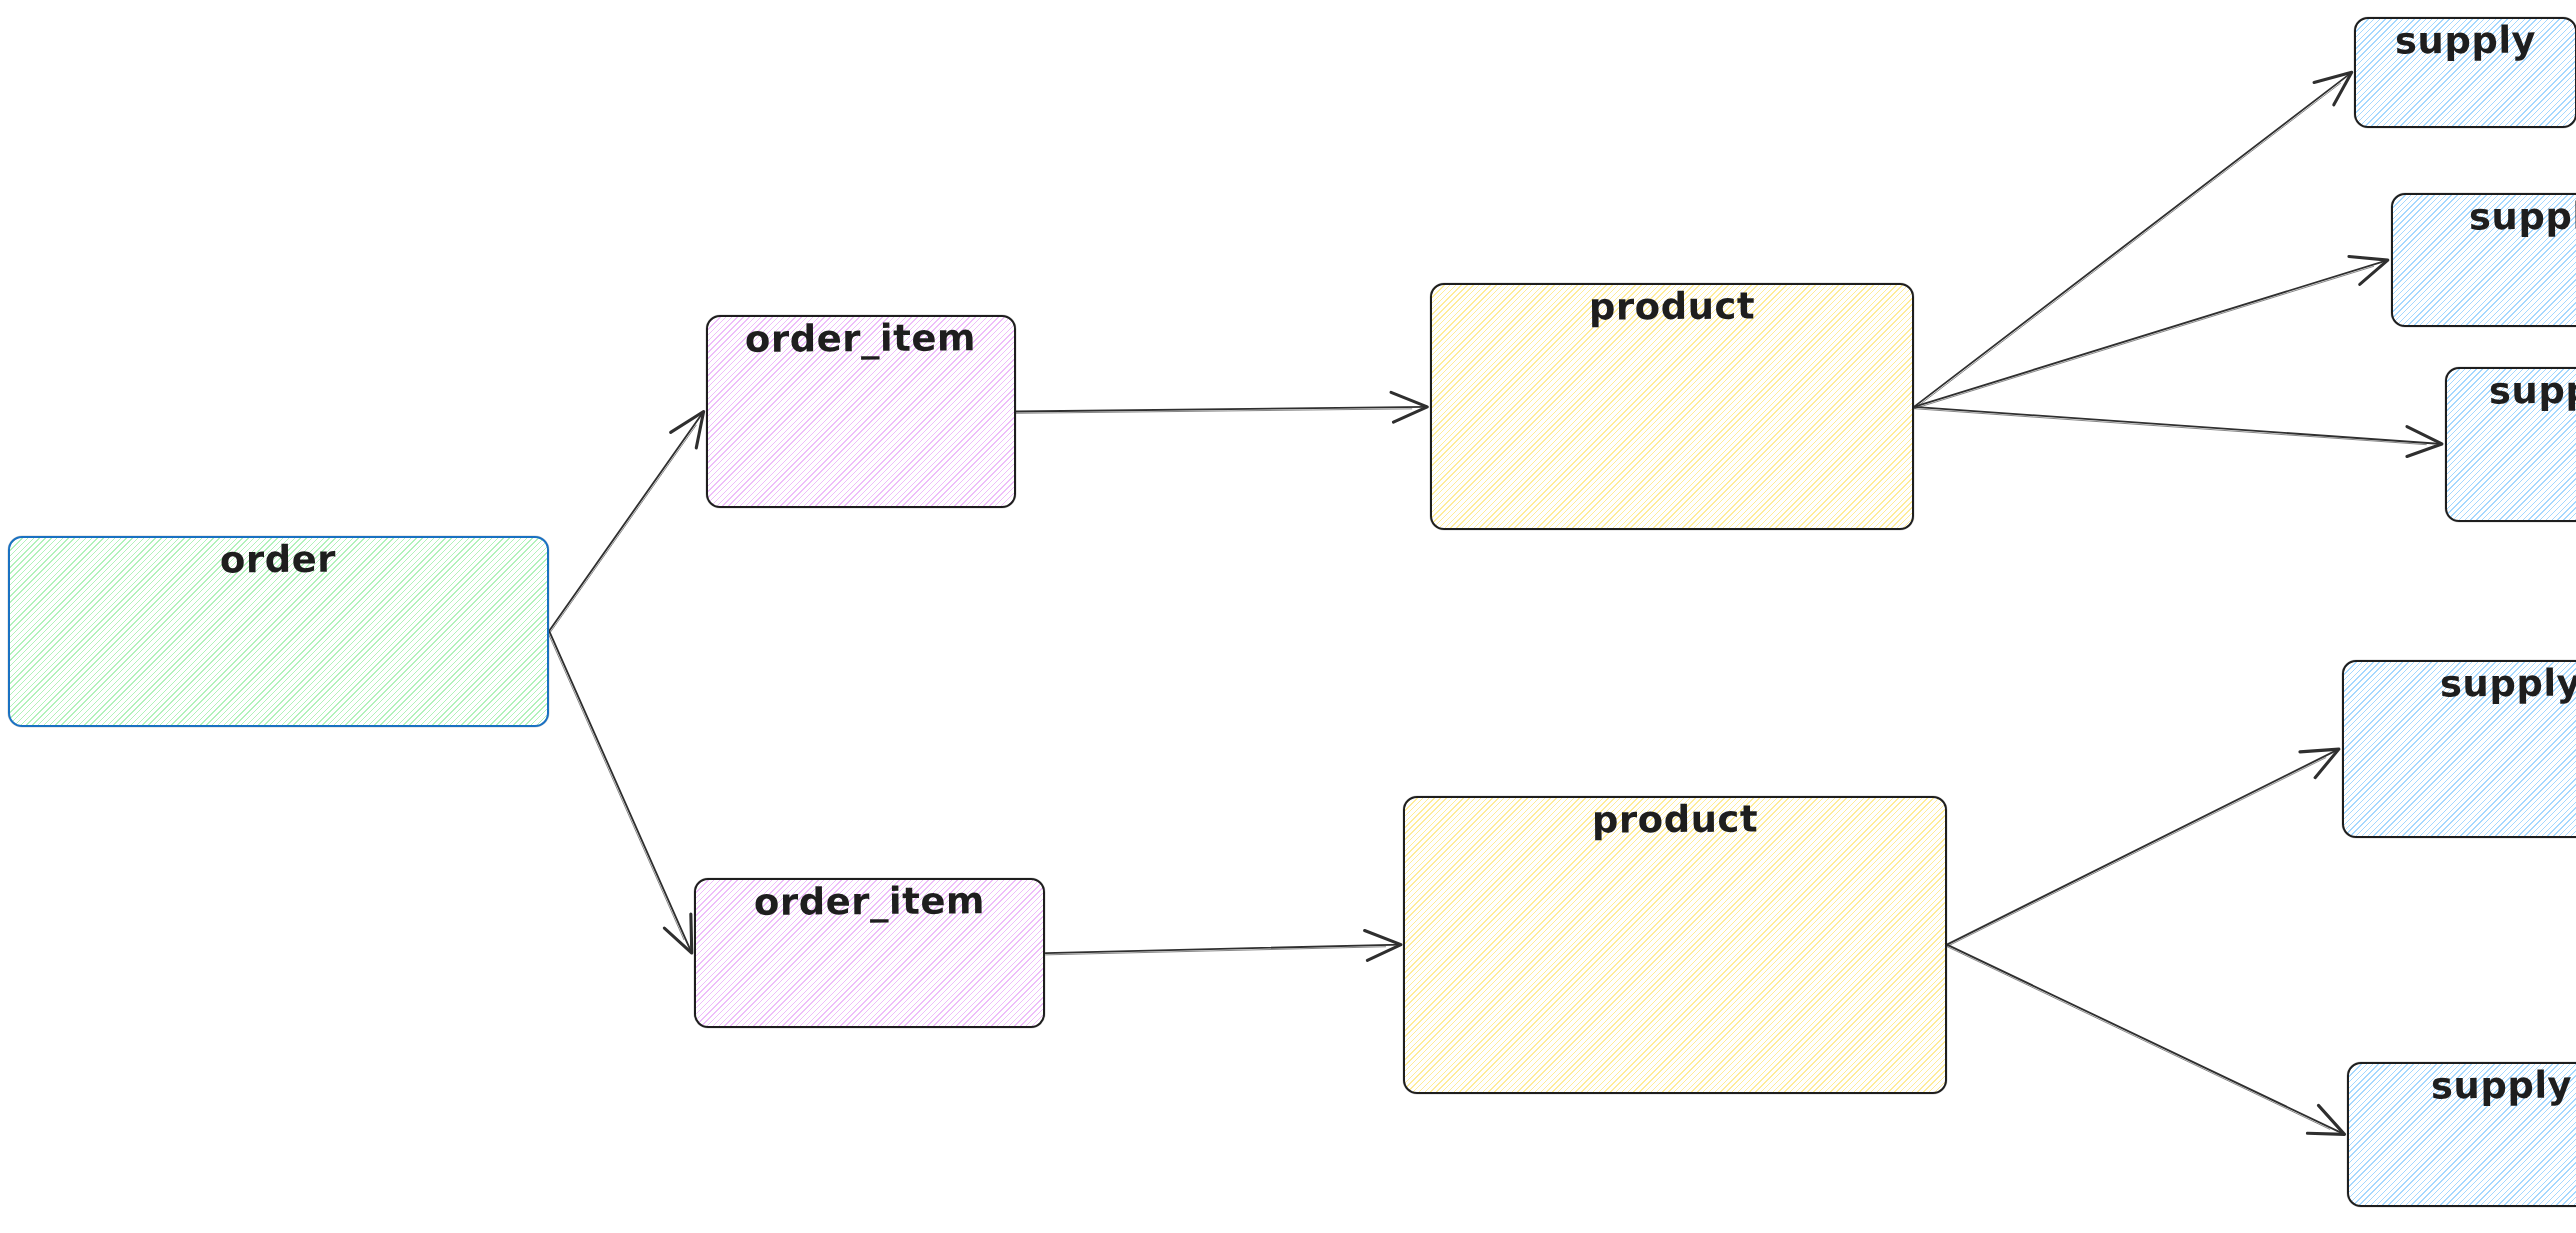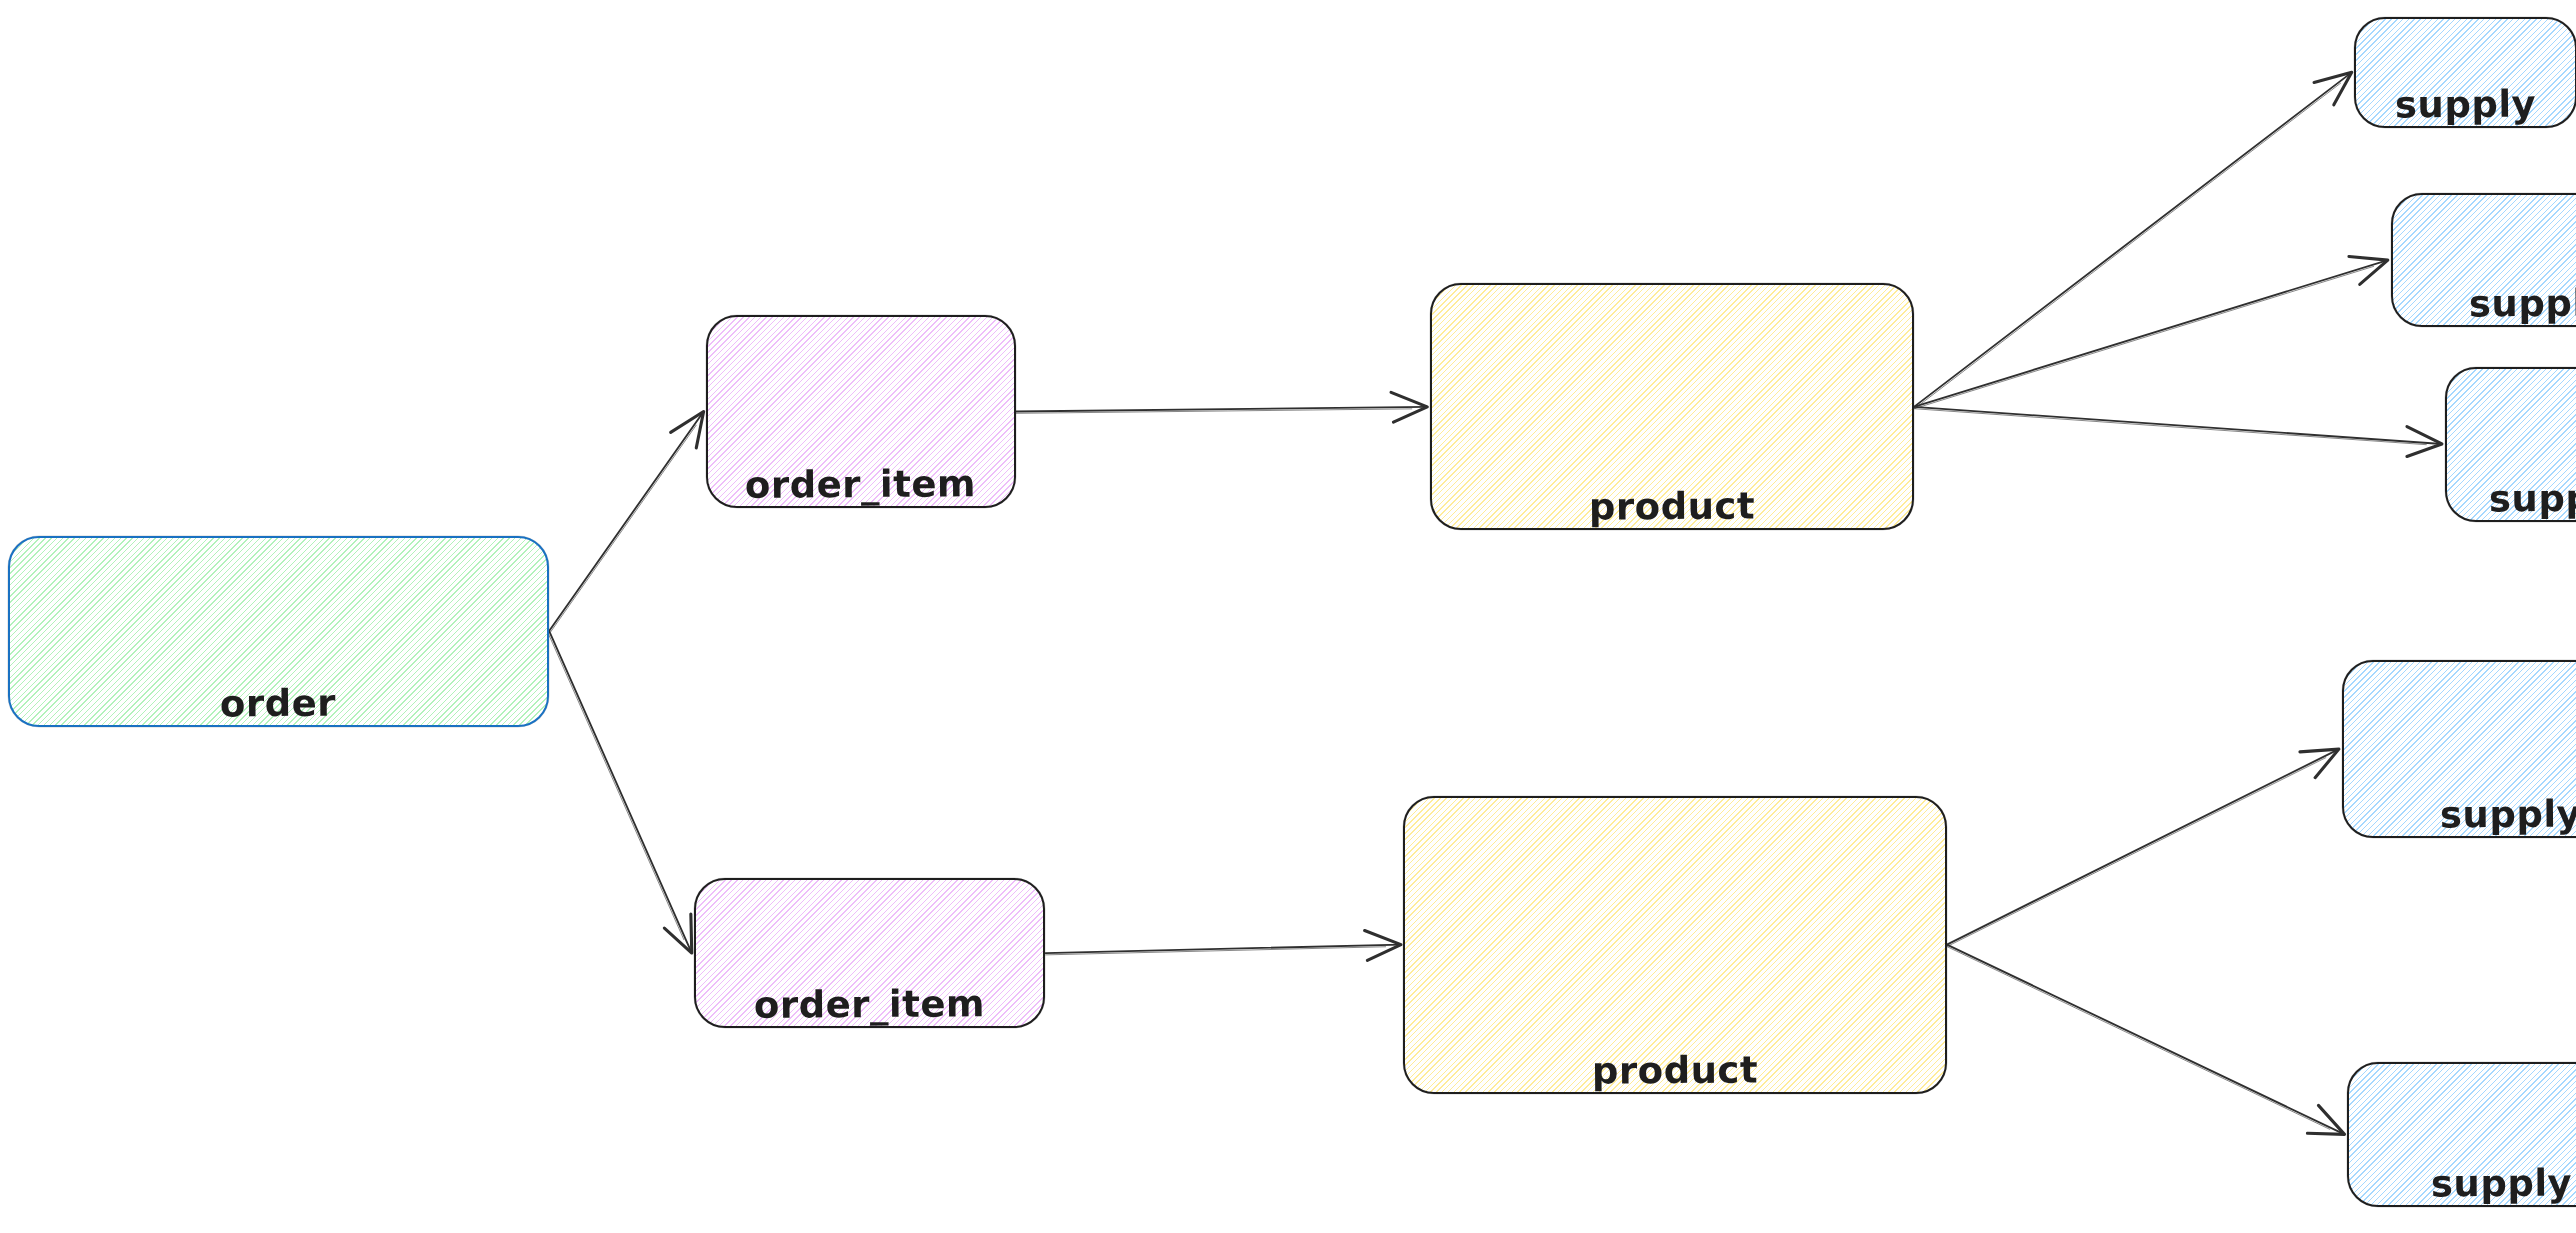--- a/index.html
+++ b/index.html
@@ -26,23 +26,23 @@
   .nodes-layer {
     position: absolute;
     left: 0; top: 0;
     width: 100%;
     height: 100%;
   }
   .node {
     position: absolute;
     box-sizing: border-box;
     border: 2.1px solid #1e1e1e;
-    border-radius: 31px;
+    border-radius: 14px;
     display: flex;
-    align-items: flex-end;
+    align-items: flex-start;
     justify-content: center;
     background-color: #ffffff;
     box-shadow: 0 0 0 0.5px rgba(30,30,30,0.18);
   }
   .node-label {
     font-size: 37px;
     font-weight: bold;
     letter-spacing: 0.5px;
     color: #1e1e1e;
     white-space: nowrap;
@@ -75,21 +75,21 @@
         <line x1="2029.0836717324369" y1="1853.99899972009" x2="2689.0922455602354" y2="1838.2161859981209" stroke="#2f2f2f" stroke-width="1.7" opacity="0.65" stroke-linecap="round"></line>
         <line x1="2029" y1="1850.5" x2="2719" y2="1834" stroke="#2f2f2f" stroke-width="3.6" stroke-linecap="round" marker-end="url(#open-arrowhead)"></line>
         <line x1="3780.5619540616617" y1="1837.1321397652816" x2="4514.715041787818" y2="1471.0203174366661" stroke="#2f2f2f" stroke-width="1.7" opacity="0.65" stroke-linecap="round"></line>
         <line x1="3779" y1="1834" x2="4540" y2="1454.5" stroke="#2f2f2f" stroke-width="3.6" stroke-linecap="round" marker-end="url(#open-arrowhead)"></line>
         <line x1="3777.4922949779743" y1="1837.1586113351532" x2="4522.418483533804" y2="2192.7354254320744" stroke="#2f2f2f" stroke-width="1.7" opacity="0.65" stroke-linecap="round"></line>
         <line x1="3779" y1="1834" x2="4551" y2="2202.5" stroke="#2f2f2f" stroke-width="3.6" stroke-linecap="round" marker-end="url(#open-arrowhead)"></line>
       </g>
   </svg>
   <div class="nodes-layer" id="nodes">
       <div class="node" style="left: 7.7px; top: 536px; width: 541px; height: 191px; border-color: rgb(25, 113, 194); background-image: repeating-linear-gradient(135deg, rgb(178, 242, 187) 0px, rgb(178, 242, 187) 1px, transparent 1px, transparent 4.1px);">
-        <span class="node-label" style="color: rgb(30, 30, 30); margin-top: 8px;">order</span>
+        <span class="node-label" style="color: rgb(30, 30, 30);">order</span>
       </div>
       <div class="node" style="left: 706px; top: 315px; width: 310px; height: 193px; border-color: rgb(30, 30, 30); background-image: repeating-linear-gradient(135deg, rgb(238, 190, 250) 0px, rgb(238, 190, 250) 1px, transparent 1px, transparent 4.1px);">
         <span class="node-label" style="color: rgb(30, 30, 30);">order_item</span>
       </div>
       <div class="node" style="left: 1430px; top: 283px; width: 484px; height: 247px; border-color: rgb(30, 30, 30); background-image: repeating-linear-gradient(135deg, rgb(255, 236, 153) 0px, rgb(255, 236, 153) 1px, transparent 1px, transparent 4.1px);">
         <span class="node-label" style="color: rgb(30, 30, 30);">product</span>
       </div>
       <div class="node" style="left: 2354px; top: 17px; width: 223px; height: 111px; border-color: rgb(30, 30, 30); background-image: repeating-linear-gradient(135deg, rgb(165, 216, 255) 0px, rgb(165, 216, 255) 1px, transparent 1px, transparent 4.1px);">
         <span class="node-label" style="color: rgb(30, 30, 30);">supply</span>
       </div>

